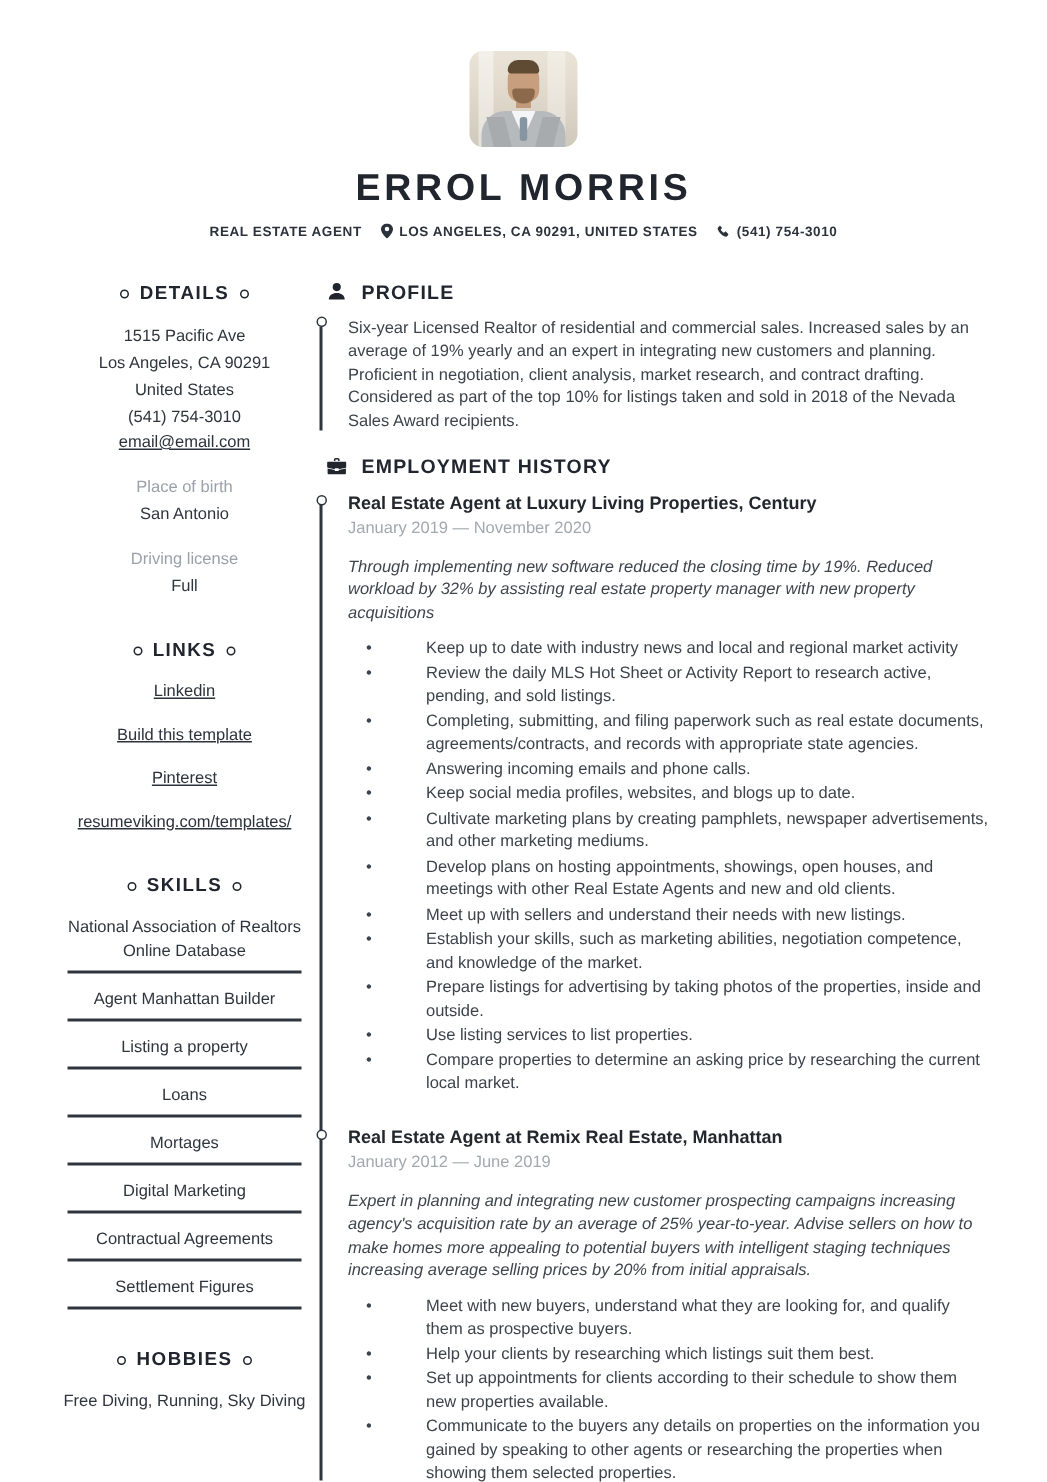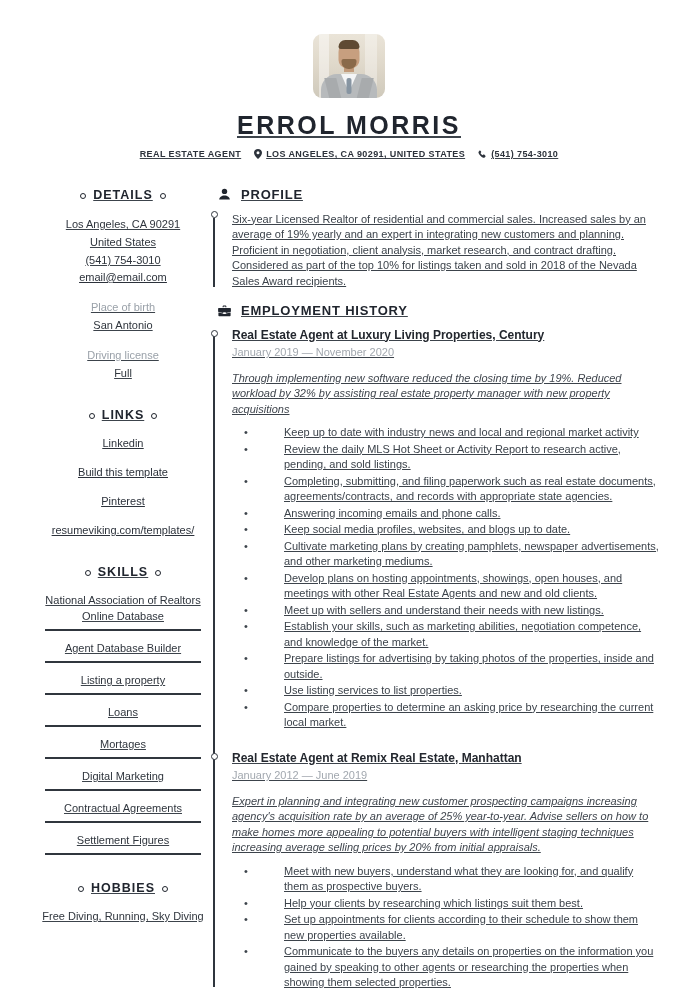--- a/index.html
+++ b/index.html
@@ -2,21 +2,21 @@
 <html><head>
 <meta charset="utf-8">
 <style>
   html,body { margin:0; padding:0; }
   body {
     width:698px; height:988px; background:#ffffff;
     font-family:"Liberation Sans", sans-serif;
     color:#3c434b;
     -webkit-font-smoothing:antialiased;
   }
-  .page { position:relative; width:698px; height:988px; overflow:hidden; background:#fff;text-decoration:underline; }
+  .page { position:relative; width:698px; height:988px; overflow:hidden; background:#fff; }
 
   
   .header { text-align:center; padding-top:34px; }
   .photo {
     position:relative; width:72px; height:64px; margin:0 auto;
     border-radius:9px; overflow:hidden;
     background:linear-gradient(180deg,#eae4d8 0%,#e0d9cb 45%,#cfc9bb 100%);
   }
   .photo .bg-stripe1 { position:absolute; left:6px; top:0; width:10px; height:100%; background:rgba(255,255,255,.45); }
   .photo .bg-stripe2 { position:absolute; right:8px; top:0; width:12px; height:100%; background:rgba(255,255,255,.35); }
@@ -118,20 +118,21 @@
   <div class="content">
 
     <div class="sidebar">
 
       <div class="side-heading first">
         <span class="ring"></span>
         <span>DETAILS</span>
         <span class="ring"></span>
       </div>
       <div class="addr">
+        <div>1515 Pacific Ave</div>
         <div>Los Angeles, CA 90291</div>
         <div>United States</div>
         <div>(541) 754-3010</div>
       </div>
       <div><a class="slink">email@email.com</a></div>
 
       <div class="glabel">Place of birth</div>
       <div class="gvalue">San Antonio</div>
 
       <div class="glabel">Driving license</div>
@@ -150,21 +151,21 @@
       <div class="side-heading">
         <span class="ring"></span>
         <span>SKILLS</span>
         <span class="ring"></span>
       </div>
       <div class="skill">
         <div class="skill-label">National Association of Realtors Online Database</div>
         <div class="skill-bar"></div>
       </div>
       <div class="skill">
-        <div class="skill-label">Agent Database Builder</div>
+        <div class="skill-label">Agent Manhattan Builder</div>
         <div class="skill-bar"></div>
       </div>
       <div class="skill">
         <div class="skill-label">Listing a property</div>
         <div class="skill-bar"></div>
       </div>
       <div class="skill">
         <div class="skill-label">Loans</div>
         <div class="skill-bar"></div>
       </div>

